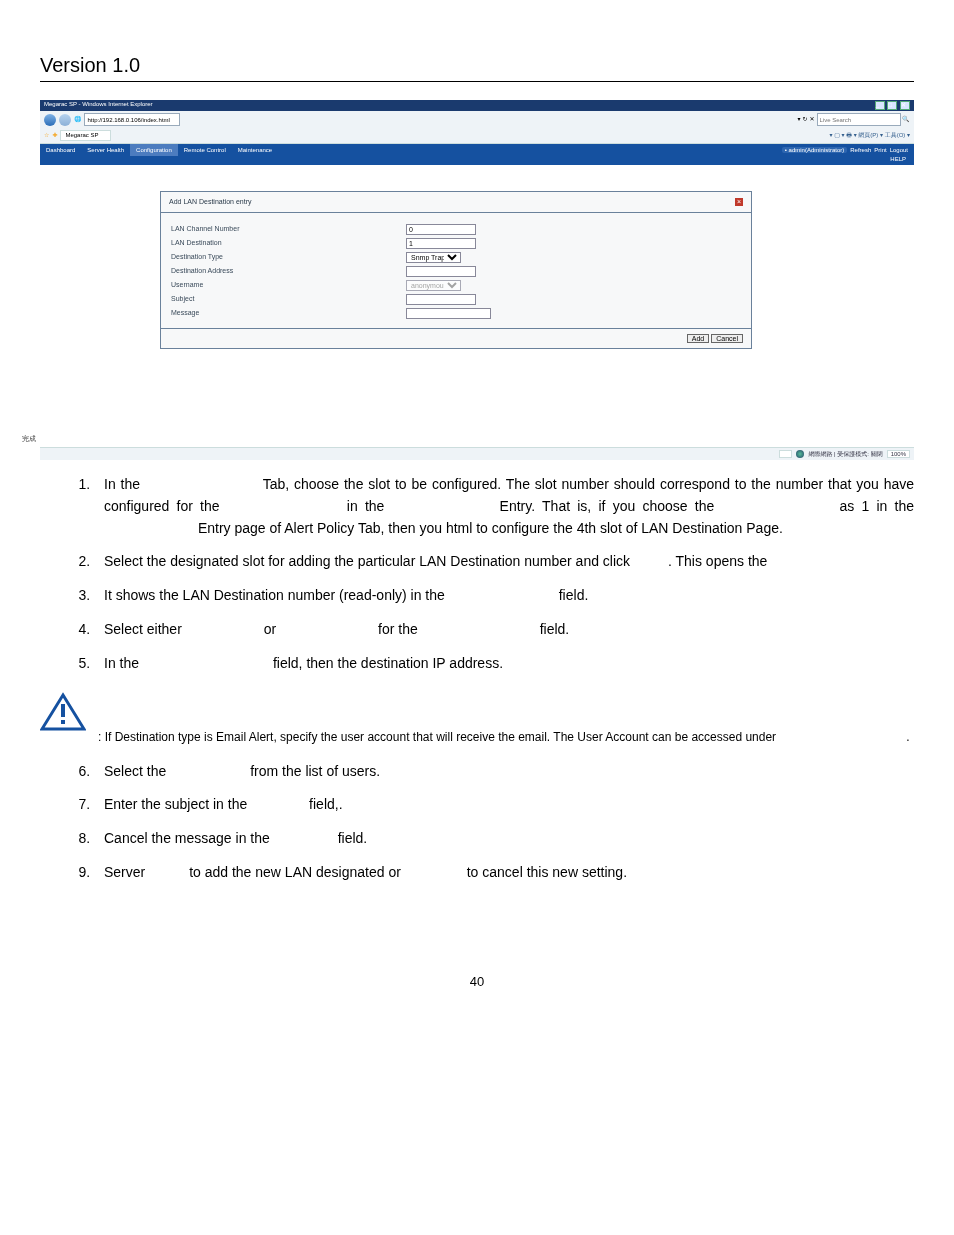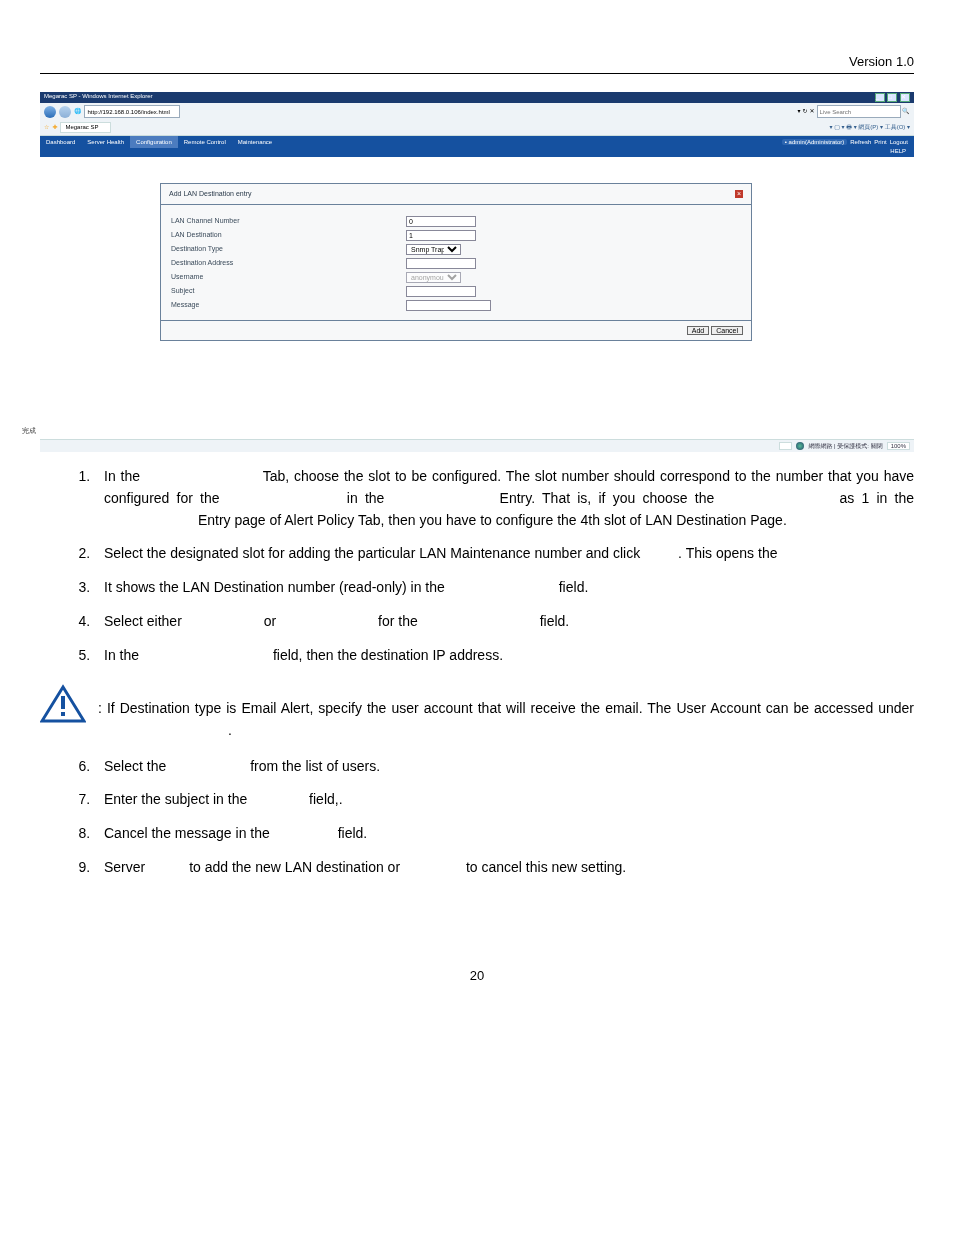--- a/index.html
+++ b/index.html
@@ -1,17 +1,17 @@
 <!DOCTYPE html>
 <html><head>
 <meta charset="utf-8">
 <style>
   html,body{margin:0;padding:0;background:#fff;font-family:Arial,Helvetica,sans-serif;color:#000}
   .page{width:954px;margin:0 auto;box-sizing:border-box;padding:24px 40px 60px}
-  .version{text-align:right;font-size:13px;margin:30px 0 4px}
+  .version{text-align:left;font-size:20px;margin:30px 0 4px}
   hr.rule{border:none;border-top:1px solid #000;margin:0 0 18px}
   
   .shot{border:0;font-size:6px;line-height:1.1;background:#fff;position:relative}
   .ie-title{background:#1a3a6e;color:#fff;padding:1px 4px;font-size:6px;display:flex;justify-content:space-between}
   .ie-title .ctrls span{display:inline-block;width:8px;height:7px;background:#d9e5ff;margin-left:1px;border:1px solid #5a7}
   .ie-addr{background:#eef3f7;padding:2px 4px;display:flex;align-items:center;gap:3px}
   .ie-addr .navbtn{width:12px;height:12px;border-radius:50%;background:linear-gradient(#7fb2e6,#2b6db7);display:inline-block}
   .ie-addr input{font-size:6px;height:9px;border:1px solid #9ab;flex:0 0 90px}
   .ie-addr .spacer{flex:1}
   .ie-addr .search{display:flex;align-items:center;gap:2px}
@@ -43,21 +43,21 @@
   .ie-status{background:#eef3f7;border-top:1px solid #cdd;padding:2px 4px;display:flex;justify-content:flex-end;align-items:center;gap:4px;font-size:6px;color:#334}
   .ie-status .box{border:1px solid #cdd;padding:0 3px;background:#fff}
   .ie-status .earth{width:8px;height:8px;border-radius:50%;background:radial-gradient(#5b9,#246)}
   .done{position:absolute;left:-18px;bottom:4px;font-size:7px;color:#333}
   
   ol.instr{font-size:14px;line-height:1.55;padding-left:54px;margin:14px 0}
   ol.instr>li{padding-left:10px;margin:0 0 12px;text-align:justify}
   ol.instr>li::marker{font-weight:normal}
   .note{display:flex;align-items:flex-start;gap:12px;margin:18px 0 6px}
   .note svg{flex:0 0 auto}
-  .note-text{font-size:14px;line-height:1.55;text-align:justify;margin-top:14px}
+  .note-text{font-size:12px;line-height:1.55;text-align:justify;margin-top:36px}
   .pgnum{text-align:center;font-size:13px;margin-top:90px}
   .gap{display:inline-block}
 </style>
 </head>
 <body>
 
 <div class="page">
   <div class="version">Version 1.0</div>
   <hr class="rule">
 
@@ -160,24 +160,24 @@
     </div>
   </div>
 
   <ol class="instr">
     <li>
       <span>In the</span><span class="gap" style="width:118px"></span>
       <span>Tab, choose the slot to be configured. The slot number should correspond to the number that you have configured for the</span><span class="gap" style="width:120px"></span>
       <span>in the</span><span class="gap" style="width:108px"></span>
       <span>Entry. That is, if you choose the</span><span class="gap" style="width:118px"></span>
       <span>as 1 in the</span><span class="gap" style="width:90px"></span>
-      <span>Entry page of Alert Policy Tab, then you have to configure the 4th slot of LAN Destination Page.</span>
-    </li>
-    <li>
-      <span>Select the designated slot for adding the particular LAN Maintenance number and click</span><span class="gap" style="width:34px"></span>
+      <span>Entry page of Alert Policy Tab, then you html to configure the 4th slot of LAN Destination Page.</span>
+    </li>
+    <li>
+      <span>Select the designated slot for adding the particular LAN Destination number and click</span><span class="gap" style="width:34px"></span>
       <span>. This opens the</span>
     </li>
     <li>
       <span>It shows the LAN Destination number (read-only) in the</span><span class="gap" style="width:110px"></span>
       <span>field.</span>
     </li>
     <li>
       <span>Select either</span><span class="gap" style="width:78px"></span>
       <span>or</span><span class="gap" style="width:98px"></span>
       <span>for the</span><span class="gap" style="width:118px"></span>
@@ -208,19 +208,19 @@
     <li>
       <span>Enter the subject in the</span><span class="gap" style="width:58px"></span>
       <span>field,.</span>
     </li>
     <li>
       <span>Cancel the message in the</span><span class="gap" style="width:64px"></span>
       <span>field.</span>
     </li>
     <li>
       <span>Server</span><span class="gap" style="width:40px"></span>
-      <span>to add the new LAN destination or</span><span class="gap" style="width:62px"></span>
+      <span>to add the new LAN designated or</span><span class="gap" style="width:62px"></span>
       <span>to cancel this new setting.</span>
     </li>
   </ol>
 
-  <div class="pgnum">20</div>
+  <div class="pgnum">40</div>
 </div>
 
 </body></html>

